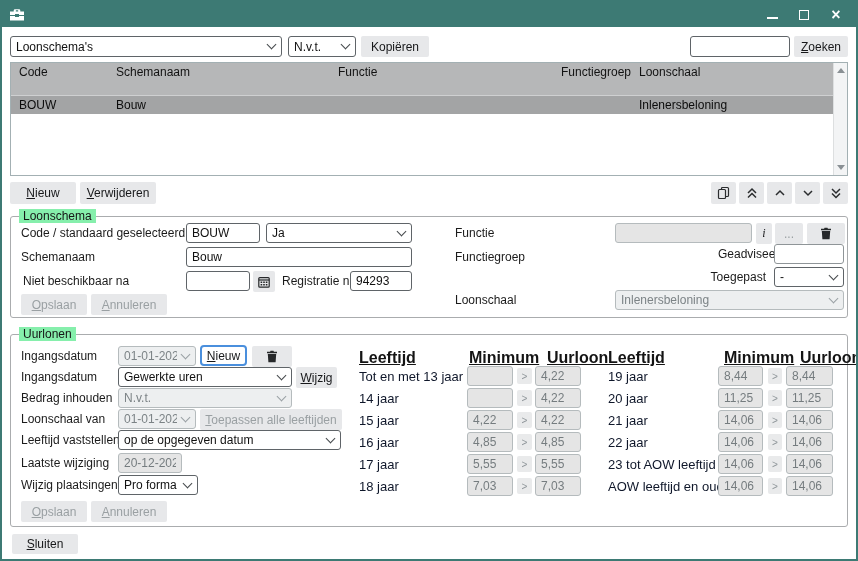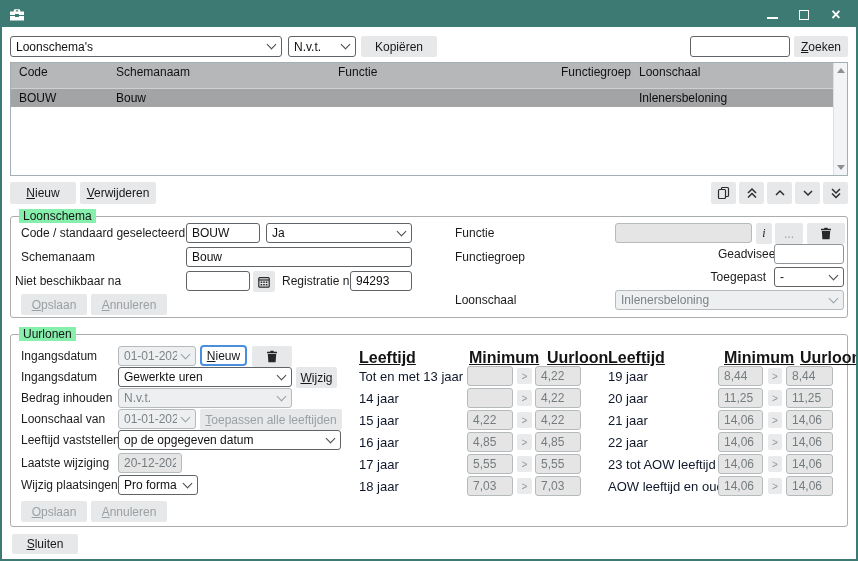--- a/index.html
+++ b/index.html
@@ -43,21 +43,21 @@
   .sel .tx{overflow:hidden; white-space:nowrap;}
   .chev{width:7px; height:7px; border-right:1.4px solid #45494c; border-bottom:1.4px solid #45494c; transform:rotate(45deg); margin-top:-4px; flex:none; margin-left:5px;}
   .sel.dis{background:#edeff0; border-color:#b5bbbd; color:#7c8386;}
   .sel.dis .chev{border-color:#9aa1a4;}
   .icon-btn{width:25px; height:22px; background:#e7e8ea; border:none; border-radius:2px; display:inline-flex; align-items:center; justify-content:center;}
   
   .toolbar{display:flex; align-items:center; padding:0 8px; margin-top:9px; height:21px;}
   .toolbar .sel{height:21px;}
   
   .grid{margin:5px 8px 0; height:114px; border:1px solid #a3b0b3; position:relative; background:#fff;}
-  .grid-head{display:flex; height:26px; background:var(--c-header_row); margin-right:4px; border-bottom:1px solid #cfd0d1;}
+  .grid-head{display:flex; height:33px; background:var(--c-header_row); margin-right:4px; border-bottom:1px solid #cfd0d1;}
   .grid-head .cell{font-size:12px; color:#121212; line-height:18px; padding-left:8px; overflow:hidden; white-space:nowrap;}
   .grid-row{display:flex; height:18px; margin-right:14px;}
   .grid-row.selected{background:var(--c-selected_row);}
   .grid-row .cell{font-size:12px; color:#0c0c0c; line-height:18px; padding-left:8px; overflow:hidden; white-space:nowrap;}
   .c1{width:97px;} .c2{width:222px;} .c3{width:223px;} .c4{width:78px;} .c5{flex:1;}
   .vscroll{position:absolute; top:0; right:0; bottom:0; width:14px; background:#f3f4f5; border-left:1px solid #dddfe0;}
   .sb-arrow{position:absolute; left:3px; width:0; height:0;}
   .sb-up{top:5px; border-left:4px solid transparent; border-right:4px solid transparent; border-bottom:5px solid #8a9094;}
   .sb-down{bottom:5px; border-left:4px solid transparent; border-right:4px solid transparent; border-top:5px solid #8a9094;}
   
@@ -106,21 +106,21 @@
 
   <div class="toolbar">
     <div class="sel" style="width:272px; margin-right:6px;">
       <span class="tx">Loonschema's</span>
       <i class="chev"></i>
     </div>
     <div class="sel" style="width:68px; margin-right:5px;">
       <span class="tx">N.v.t.</span>
       <i class="chev"></i>
     </div>
-    <button class="btn" style="width:76px;text-align:center;">
+    <button class="btn" style="width:68px;text-align:center;">
         <span>Kopiëren</span>
       </button>
     <input class="inp" style="width: 100px; margin-left: auto; height: 21px;" value="">
     <button class="btn" style="width:54px; margin-left:4px;">
         <span class="mn">Zoeken</span>
       </button>
   </div>
 
   <div class="grid">
     <div class="grid-head">
@@ -206,21 +206,21 @@
         </svg>
     </button>
 
     <span class="lbl" style="left:10px; top:33px;">Schemanaam</span>
     <input class="inp abs" style="left: 175px; top: 30px; width: 226px;" value="Bouw">
 
     <span class="lbl" style="left:444px; top:33px;">Functiegroep</span>
     <span class="lbl" style="left:660px; top:30px; width:115px; text-align:right;">Geadviseerd</span>
     <input class="inp abs" style="left: 763px; top: 27px; width: 70px; border-color: rgb(143, 149, 152);" value="">
 
-    <span class="lbl" style="left:4px; top:57px;">Niet beschikbaar na</span>
+    <span class="lbl" style="left:12px; top:57px;">Niet beschikbaar na</span>
     <input class="inp abs" style="left: 175px; top: 54px; width: 64px;" value="">
     <button class="btn abs" style="left:242px; top:54px; width:22px; padding:0;">
       <svg width="12" height="12" viewBox="0 0 12 12">
           <rect x="0.8" y="1.6" width="10.4" height="9.6" rx="1" fill="none" stroke="#26282a" stroke-width="1.2"></rect>
           <path stroke="#26282a" stroke-width="1.2" d="M0.8 4h10.4"></path>
           <path fill="#26282a" d="M2.6 5.5h1.6v1.4H2.6zm2.6 0h1.6v1.4H5.2zm2.6 0h1.6v1.4H7.8zM2.6 8h1.6v1.4H2.6zm2.6 0h1.6v1.4H5.2zm2.6 0h1.6v1.4H7.8z"></path>
         </svg>
     </button>
     <span class="lbl" style="left:271px; top:57px;">Registratie nr.</span>
     <input class="inp abs" style="left: 339px; top: 54px; width: 62px;" value="94293">

